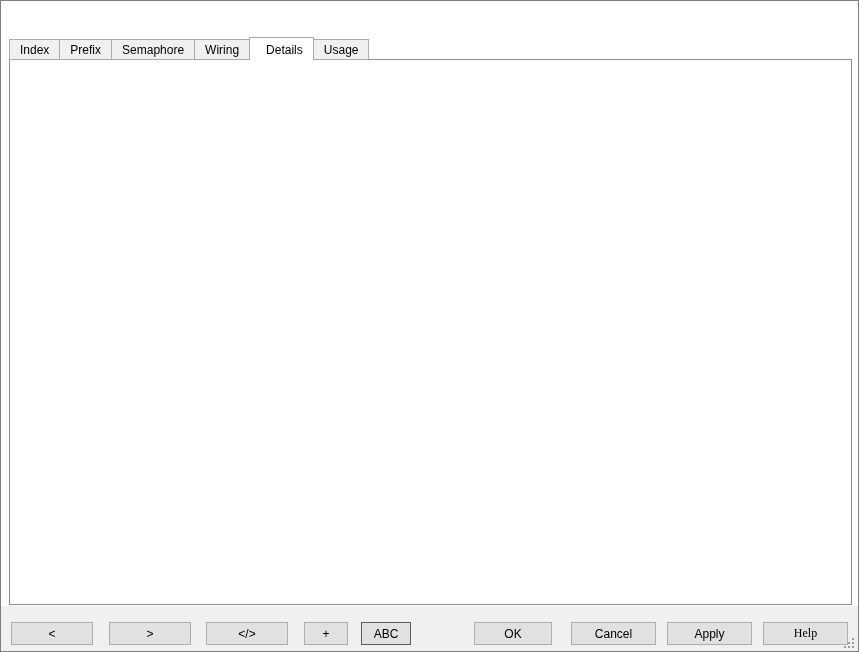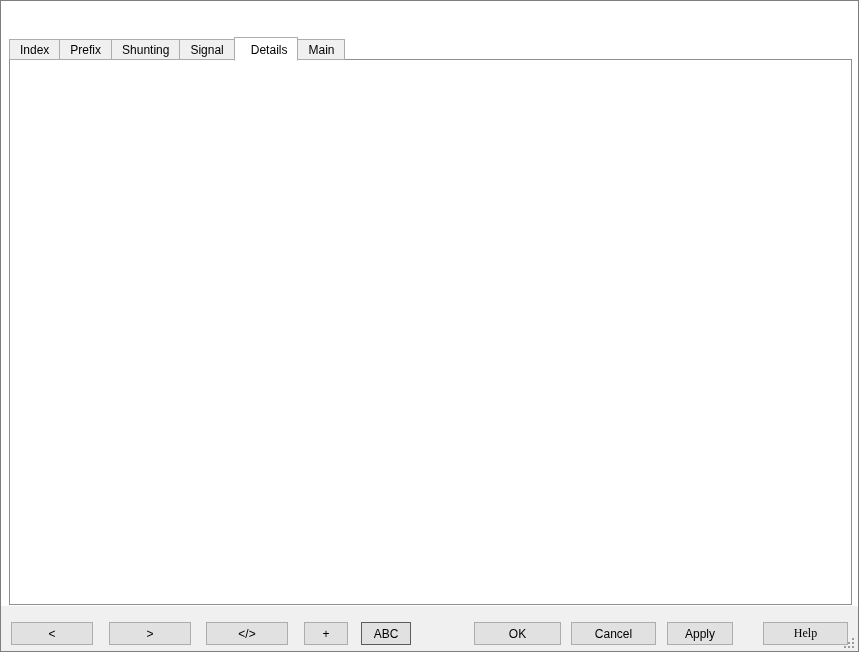--- a/index.html
+++ b/index.html
@@ -57,42 +57,42 @@
   .c-s3{left:548px;top:6px;}
   .c-s4{left:618px;top:6px;}
   
   .footer{position:absolute;left:0;right:0;top:605px;height:46px;background:#f0f0f0;}
   .btn{position:absolute;top:16px;height:23px;background:#e1e1e1;border:1px solid #adadad;font:12px "Liberation Sans",sans-serif;display:flex;align-items:center;justify-content:center;padding:0;}
   .fb0{left:10px;width:82px;}
   .fb1{left:108px;width:82px;}
   .fb2{left:205px;width:82px;}
   .fb3{left:303px;width:44px;}
   .fb4{left:360px;width:50px;border-color:#5c5c5c;}
-  .fb5{left:473px;width:87px;}
+  .fb5{left:473px;width:78px;}
   .fb6{left:570px;width:85px;text-align:center;}
-  .fb7{left:666px;width:66px;}
+  .fb7{left:666px;width:85px;}
   .fb8{left:762px;width:85px;font-family:Liberation Serif, serif;}
   .grip{position:absolute;right:4px;bottom:4px;width:2px;height:2px;background:#9b9b9b;
     box-shadow:-4px 0 #9b9b9b,-8px 0 #9b9b9b,0 -4px #9b9b9b,-4px -4px #9b9b9b,0 -8px #9b9b9b;}
 </style>
 </head>
 <body>
 
 <div id="window">
 
 
   <div class="page"></div>
 
   <div class="tabs">
     <div class="tab">Index</div>
     <div class="tab">Prefix</div>
-    <div class="tab">Shunting</div>
-    <div class="tab">Signal</div>
+    <div class="tab">Semaphore</div>
+    <div class="tab">Wiring</div>
     <div class="tab active">Details</div>
-    <div class="tab">Main</div>
+    <div class="tab">Usage</div>
   </div>
 
   <div class="groupbox" style="left:20px;top:71px;width:123px;height:66px;">
     <span class="legend">Signal type</span>
     <label class="gb-row" style="left:5px;top:16px;">
       <span class="rb"></span>
       <span>Semaphore signal</span>
     </label>
     <label class="gb-row" style="left:5px;top:38px;">
       <span class="rb checked"></span>

